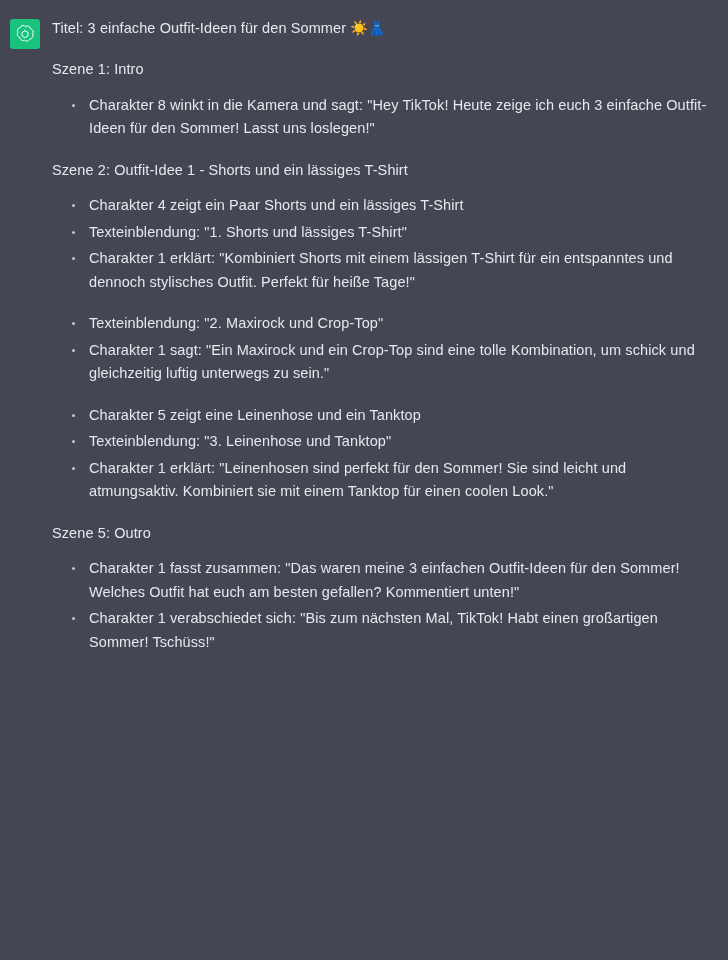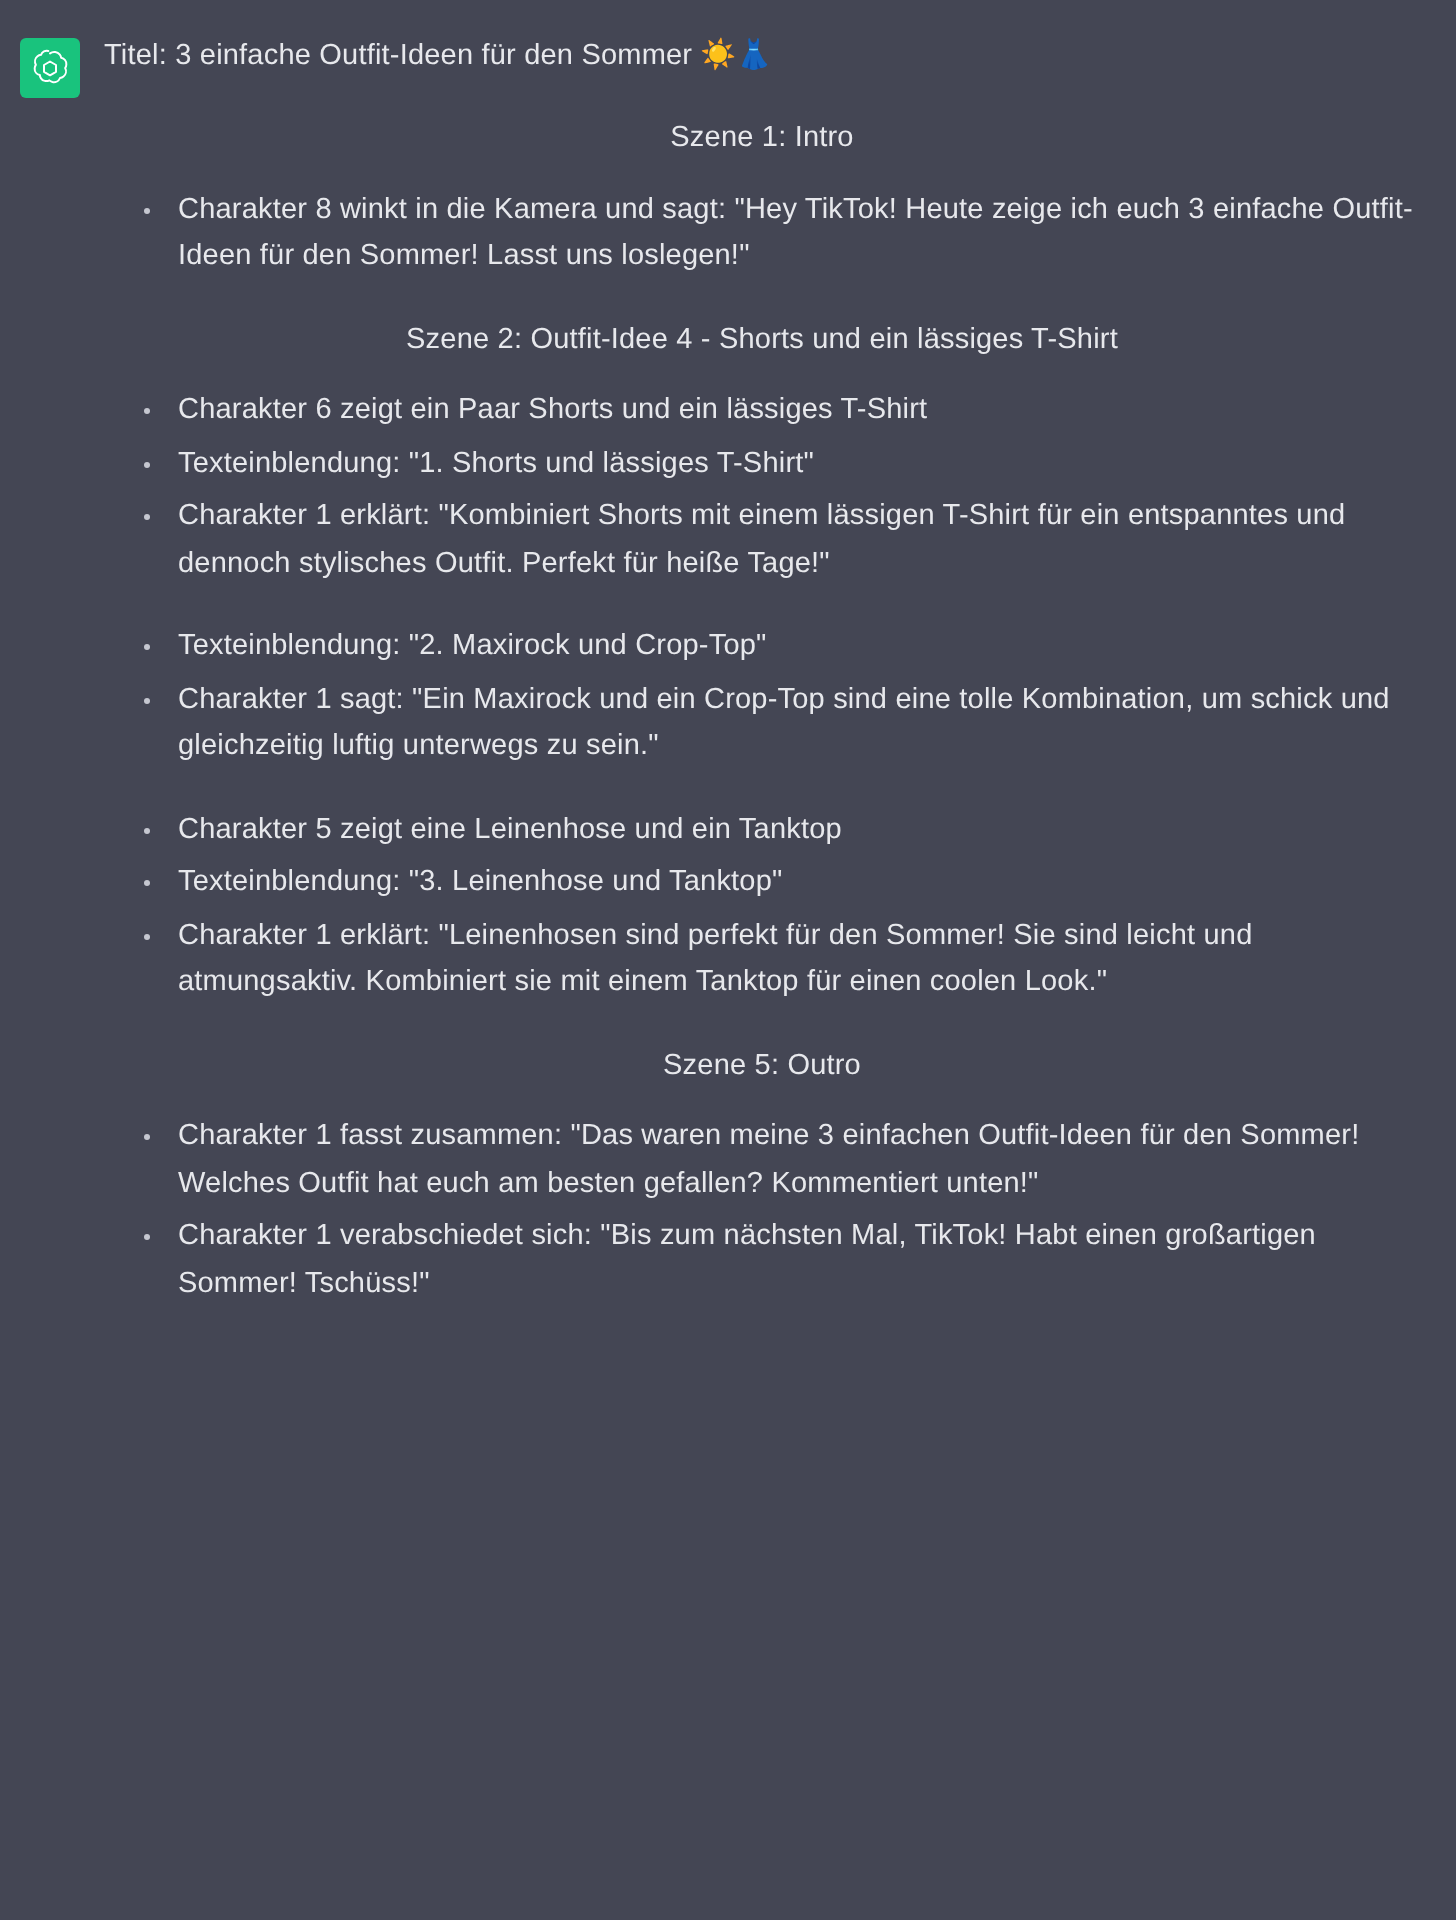--- a/index.html
+++ b/index.html
@@ -51,21 +51,20 @@
     letter-spacing: 0.1px;
   }
   .para {
     margin: 0 0 18px 0;
   }
   .para.first {
     margin-top: 3px;
   }
   .heading {
     margin: 0 0 12px 0;
-    text-align: center;
   }
   ul.bullets {
     list-style: none;
     margin: 0 0 18px 0;
     padding: 0 0 0 20px;
   }
   ul.bullets li {
     position: relative;
     padding-left: 17px;
     margin-bottom: 3px;
@@ -99,23 +98,23 @@
   <div class="content">
 
     <p class="para first">Titel: 3 einfache Outfit-Ideen für den Sommer ☀️👗</p>
 
 
     <p class="heading">Szene 1: Intro</p>
     <ul class="bullets">
       <li>Charakter 8 winkt in die Kamera und sagt: "Hey TikTok! Heute zeige ich euch 3 einfache Outfit-Ideen für den Sommer! Lasst uns loslegen!"</li>
     </ul>
 
-    <p class="heading">Szene 2: Outfit-Idee 4 - Shorts und ein lässiges T-Shirt</p>
+    <p class="heading">Szene 2: Outfit-Idee 1 - Shorts und ein lässiges T-Shirt</p>
     <ul class="bullets">
-      <li>Charakter 6 zeigt ein Paar Shorts und ein lässiges T-Shirt</li>
+      <li>Charakter 4 zeigt ein Paar Shorts und ein lässiges T-Shirt</li>
       <li>Texteinblendung: "1. Shorts und lässiges T-Shirt"</li>
       <li>Charakter 1 erklärt: "Kombiniert Shorts mit einem lässigen T-Shirt für ein entspanntes und dennoch stylisches Outfit. Perfekt für heiße Tage!"</li>
     </ul>
 
     <ul class="bullets">
       <li>Texteinblendung: "2. Maxirock und Crop-Top"</li>
       <li>Charakter 1 sagt: "Ein Maxirock und ein Crop-Top sind eine tolle Kombination, um schick und gleichzeitig luftig unterwegs zu sein."</li>
     </ul>
 
     <ul class="bullets">

